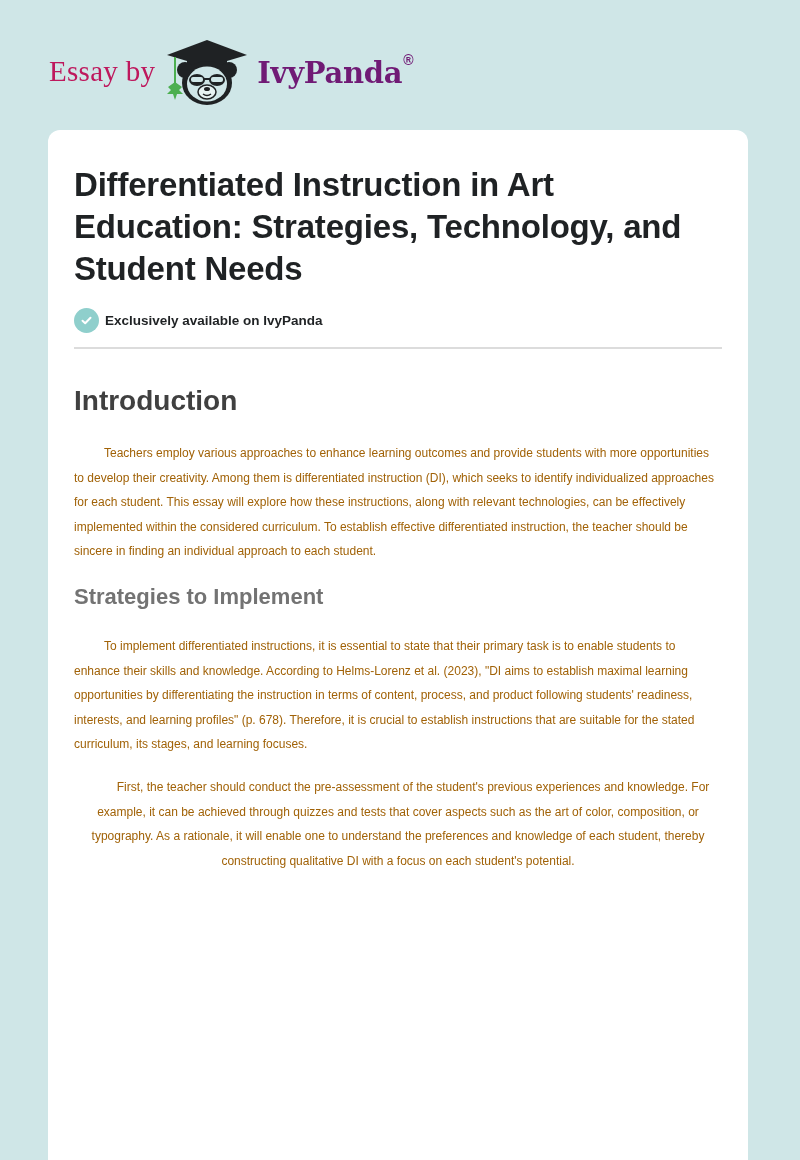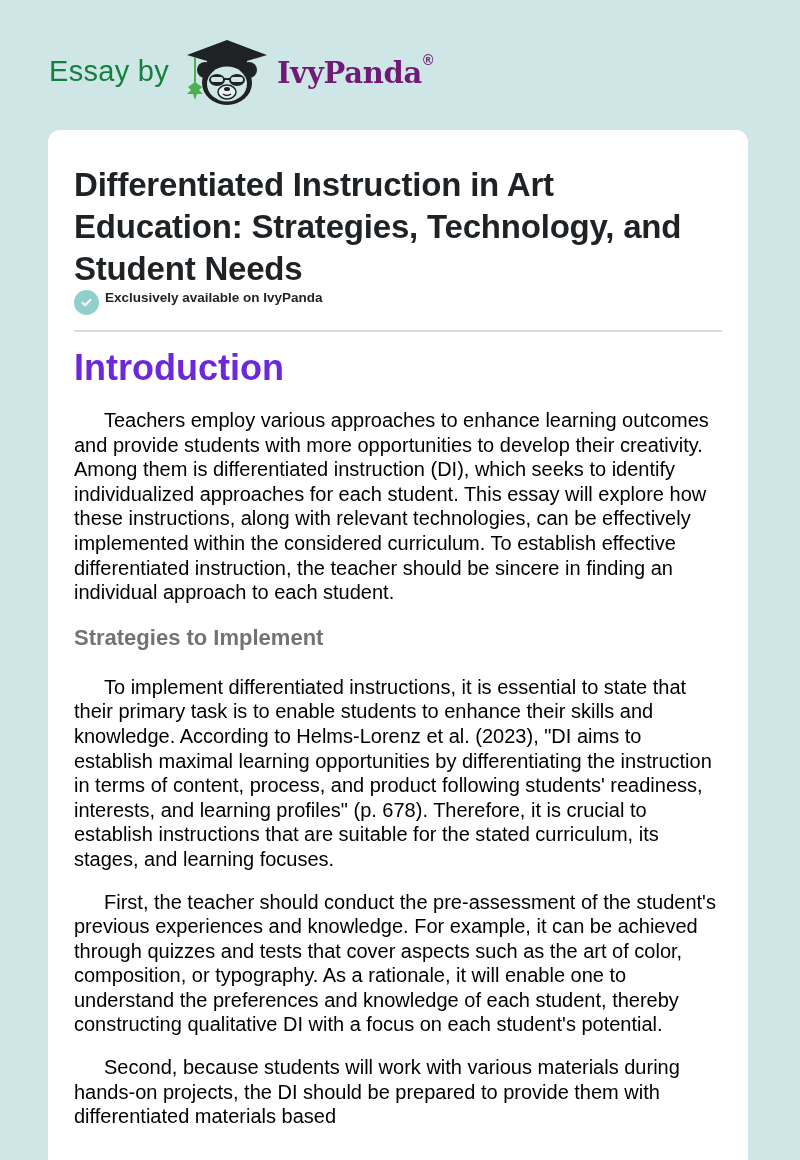--- a/index.html
+++ b/index.html
@@ -14,25 +14,25 @@
     }
     .brand {
       position: absolute;
       left: 49px;
       top: 36px;
       height: 72px;
       display: flex;
       align-items: center;
     }
     .brand-prefix {
-      font-family: Liberation Sans, sans-serif;
+      font-family: Liberation Serif, serif;
       font-size: 29px;
-      color: #15803d;
+      color: #be185d;
       letter-spacing: 0.3px;
-      margin-right: 14px;
+      margin-right: 8px;
       margin-top: -2px;
     }
     .brand-logo { width: 88px; height: 72px; display: block; margin-right: 6px; }
     .brand-name {
       font-family: "DejaVu Serif", serif;
       font-weight: bold;
       font-size: 29px;
       color: #701a75;
       margin-top: 2px;
       letter-spacing: -0.3px;
@@ -62,21 +62,22 @@
     .essay-title {
       margin: 0;
       font-size: 33px;
       line-height: 42px;
       font-weight: bold;
       color: #1f2224;
       letter-spacing: -0.2px;
     }
     .badge {
       display: flex;
-      align-items: flex-start;
+      align-items: center;
+      margin-top: 17px;
       height: 26px;
     }
     .badge-icon {
       width: 25px;
       height: 25px;
       border-radius: 50%;
       background: #8fcfcc;
       display: flex;
       align-items: center;
       justify-content: center;
@@ -87,41 +88,41 @@
       font-weight: bold;
       color: #1f2224;
     }
     .divider {
       height: 2px;
       background: #dcdcdc;
       margin-top: 14px;
       border: none;
     }
     h2.section {
-      margin: 18px 0 0 0;
-      font-size: 36px;
+      margin: 34px 0 0 0;
+      font-size: 28px;
       line-height: 36px;
       font-weight: bold;
-      color: #6d28d9;
+      color: #404040;
     }
     h3.subsection {
       margin: 18px 0 0 0;
       font-size: 22px;
       line-height: 30px;
       font-weight: bold;
       color: #737373;
     }
     p.body {
       margin: 22px 0 0 0;
-      font-size: 20px;
+      font-size: 12px;
       line-height: 24.6px;
-      color: #000000;
+      color: #a16207;
       text-indent: 30px;
     }
-    p.body + p.body { margin-top: 18px; }
+    p.body + p.body { margin-top: 18px; text-align: center; }
   </style>
 </head>
 <body>
 
 <header class="brand">
   <span class="brand-prefix">Essay by</span>
   <svg class="brand-logo" viewBox="0 0 88 72" xmlns="http://www.w3.org/2000/svg">
 
     <polygon points="44,4 84,19 44,31 4,19" fill="#1f2224"></polygon>
     <rect x="24" y="20" width="40" height="10" fill="#1f2224"></rect>
@@ -166,16 +167,15 @@
 
     <section>
       <h2 class="section">Introduction</h2>
       <p class="body">Teachers employ various approaches to enhance learning outcomes and provide students with more opportunities to develop their creativity. Among them is differentiated instruction (DI), which seeks to identify individualized approaches for each student. This essay will explore how these instructions, along with relevant technologies, can be effectively implemented within the considered curriculum. To establish effective differentiated instruction, the teacher should be sincere in finding an individual approach to each student.</p>
     </section>
 
     <section>
       <h3 class="subsection">Strategies to Implement</h3>
       <p class="body">To implement differentiated instructions, it is essential to state that their primary task is to enable students to enhance their skills and knowledge. According to Helms-Lorenz et al. (2023), "DI aims to establish maximal learning opportunities by differentiating the instruction in terms of content, process, and product following students' readiness, interests, and learning profiles" (p. 678). Therefore, it is crucial to establish instructions that are suitable for the stated curriculum, its stages, and learning focuses.</p>
       <p class="body">First, the teacher should conduct the pre-assessment of the student's previous experiences and knowledge. For example, it can be achieved through quizzes and tests that cover aspects such as the art of color, composition, or typography. As a rationale, it will enable one to understand the preferences and knowledge of each student, thereby constructing qualitative DI with a focus on each student's potential.</p>
-      <p class="body">Second, because students will work with various materials during hands-on projects, the DI should be prepared to provide them with differentiated materials based</p>
     </section>
   </div>
 </main>
 
 </body></html>

